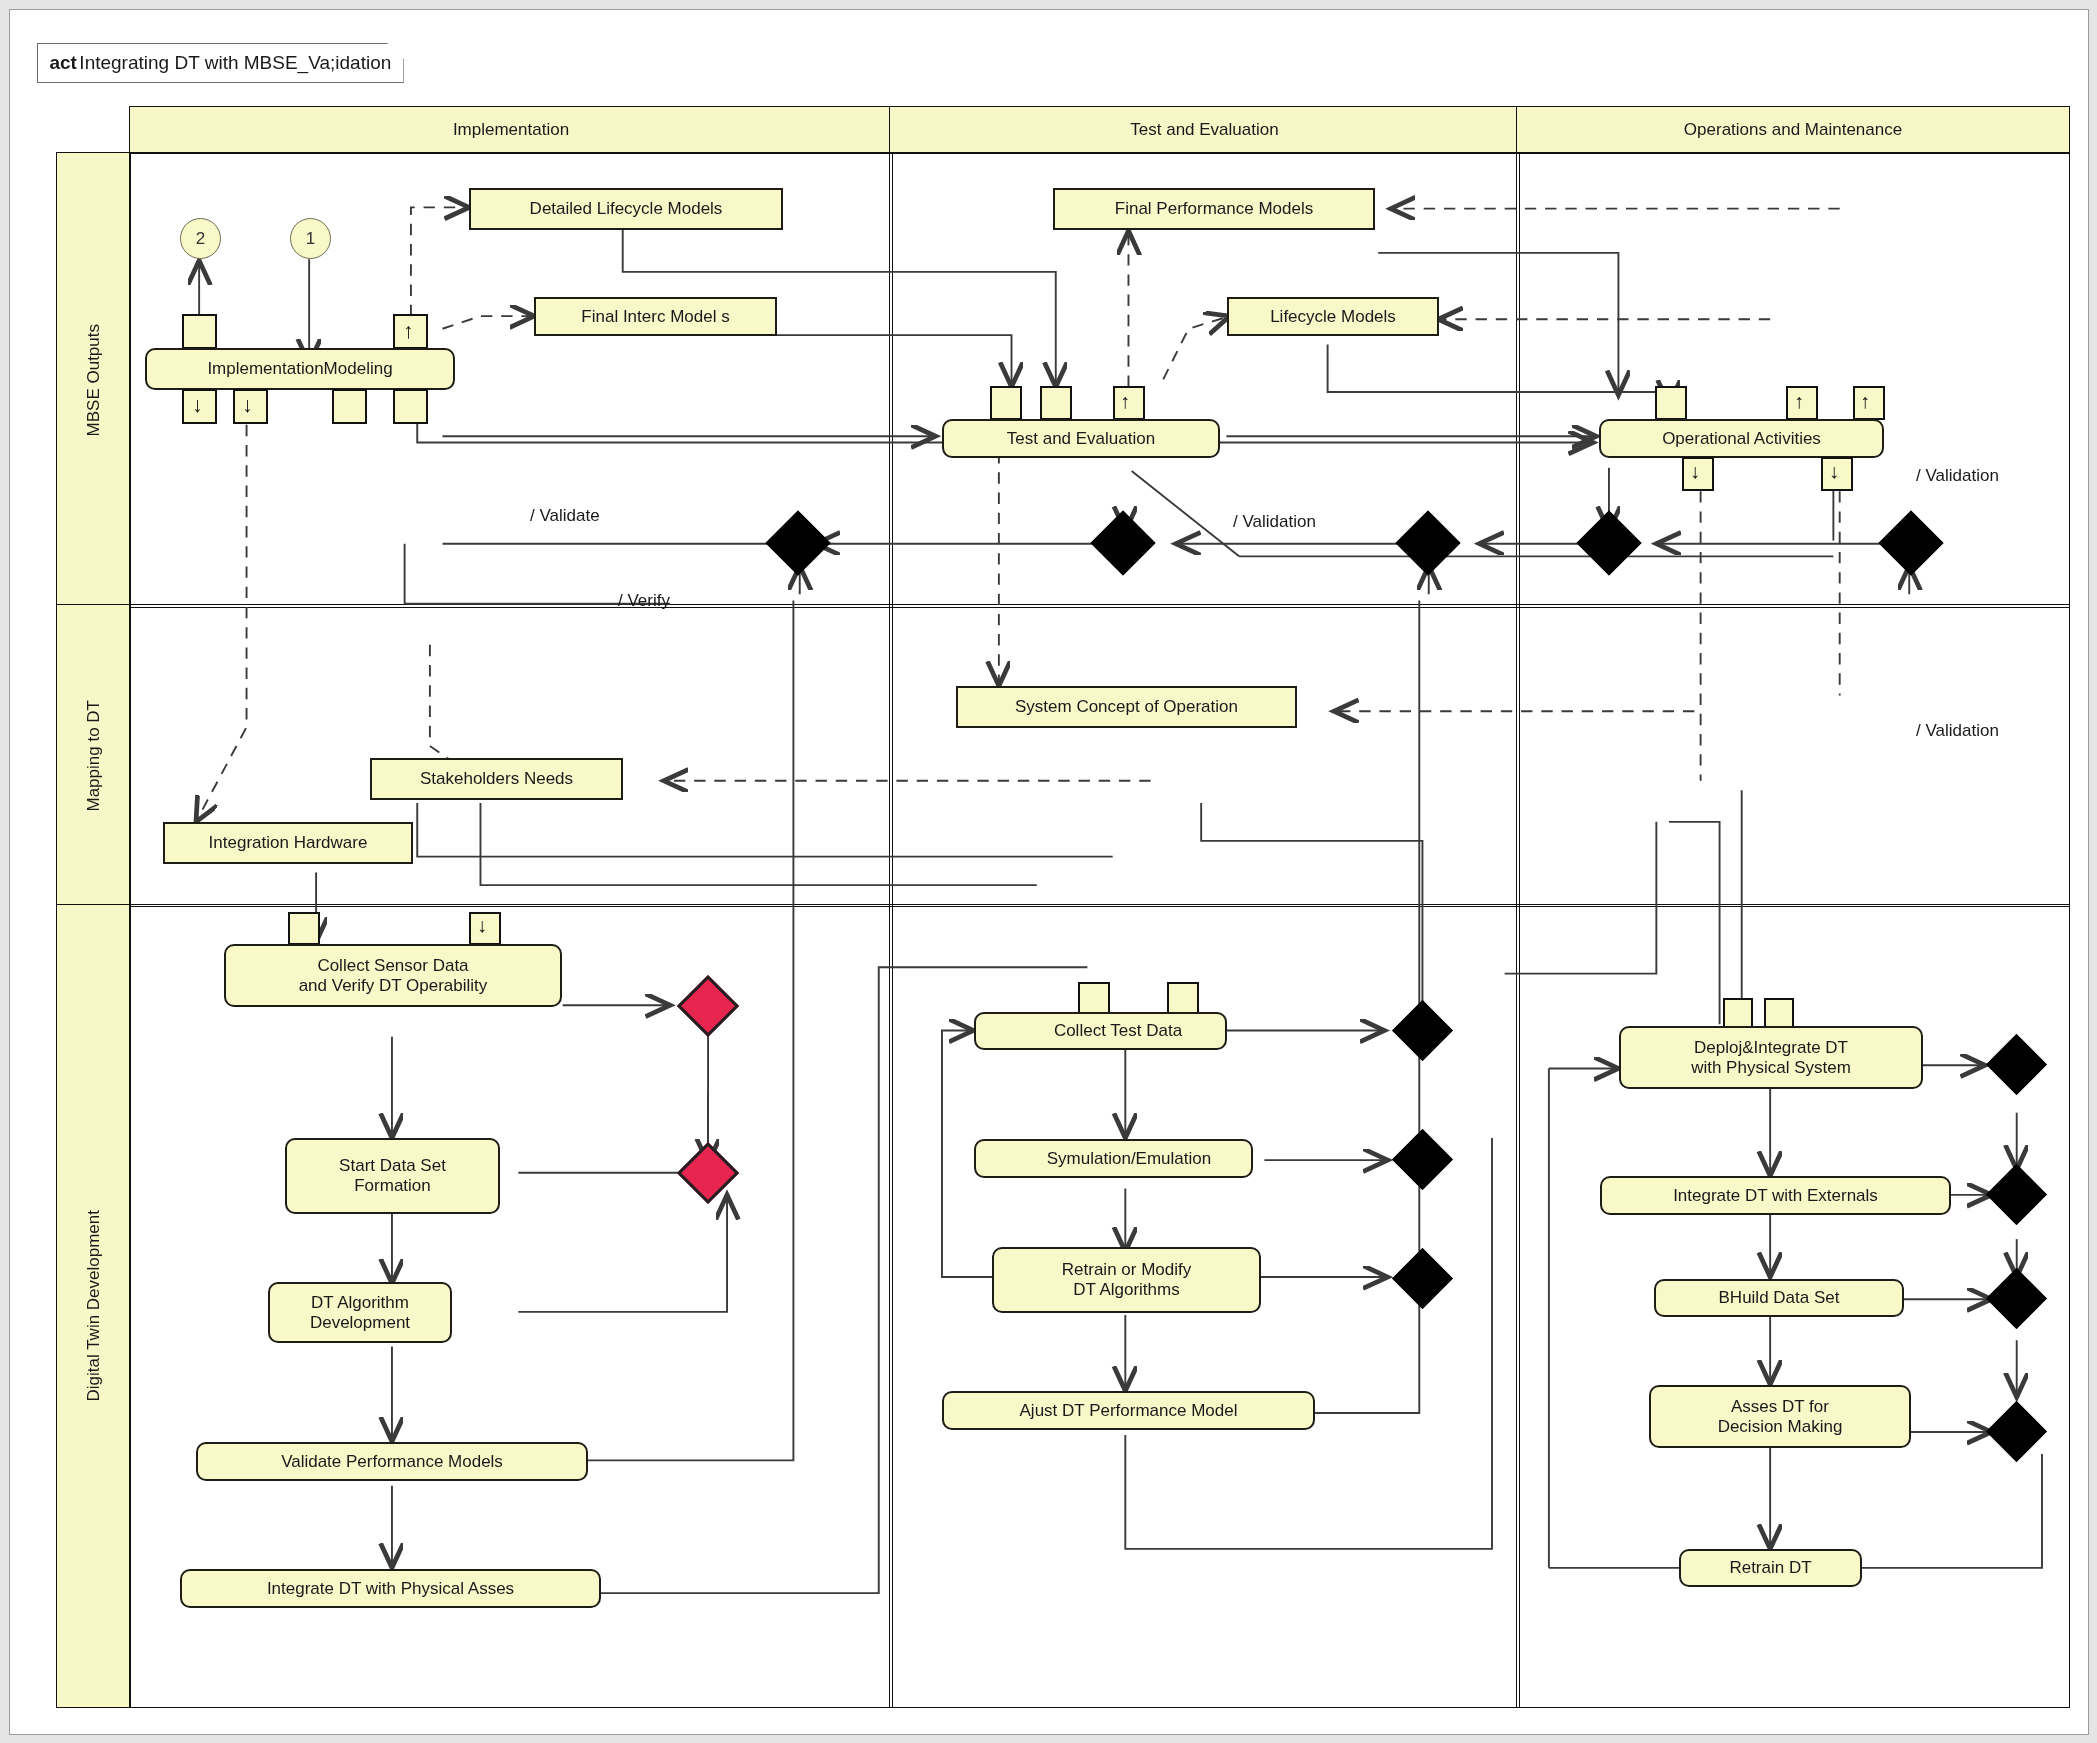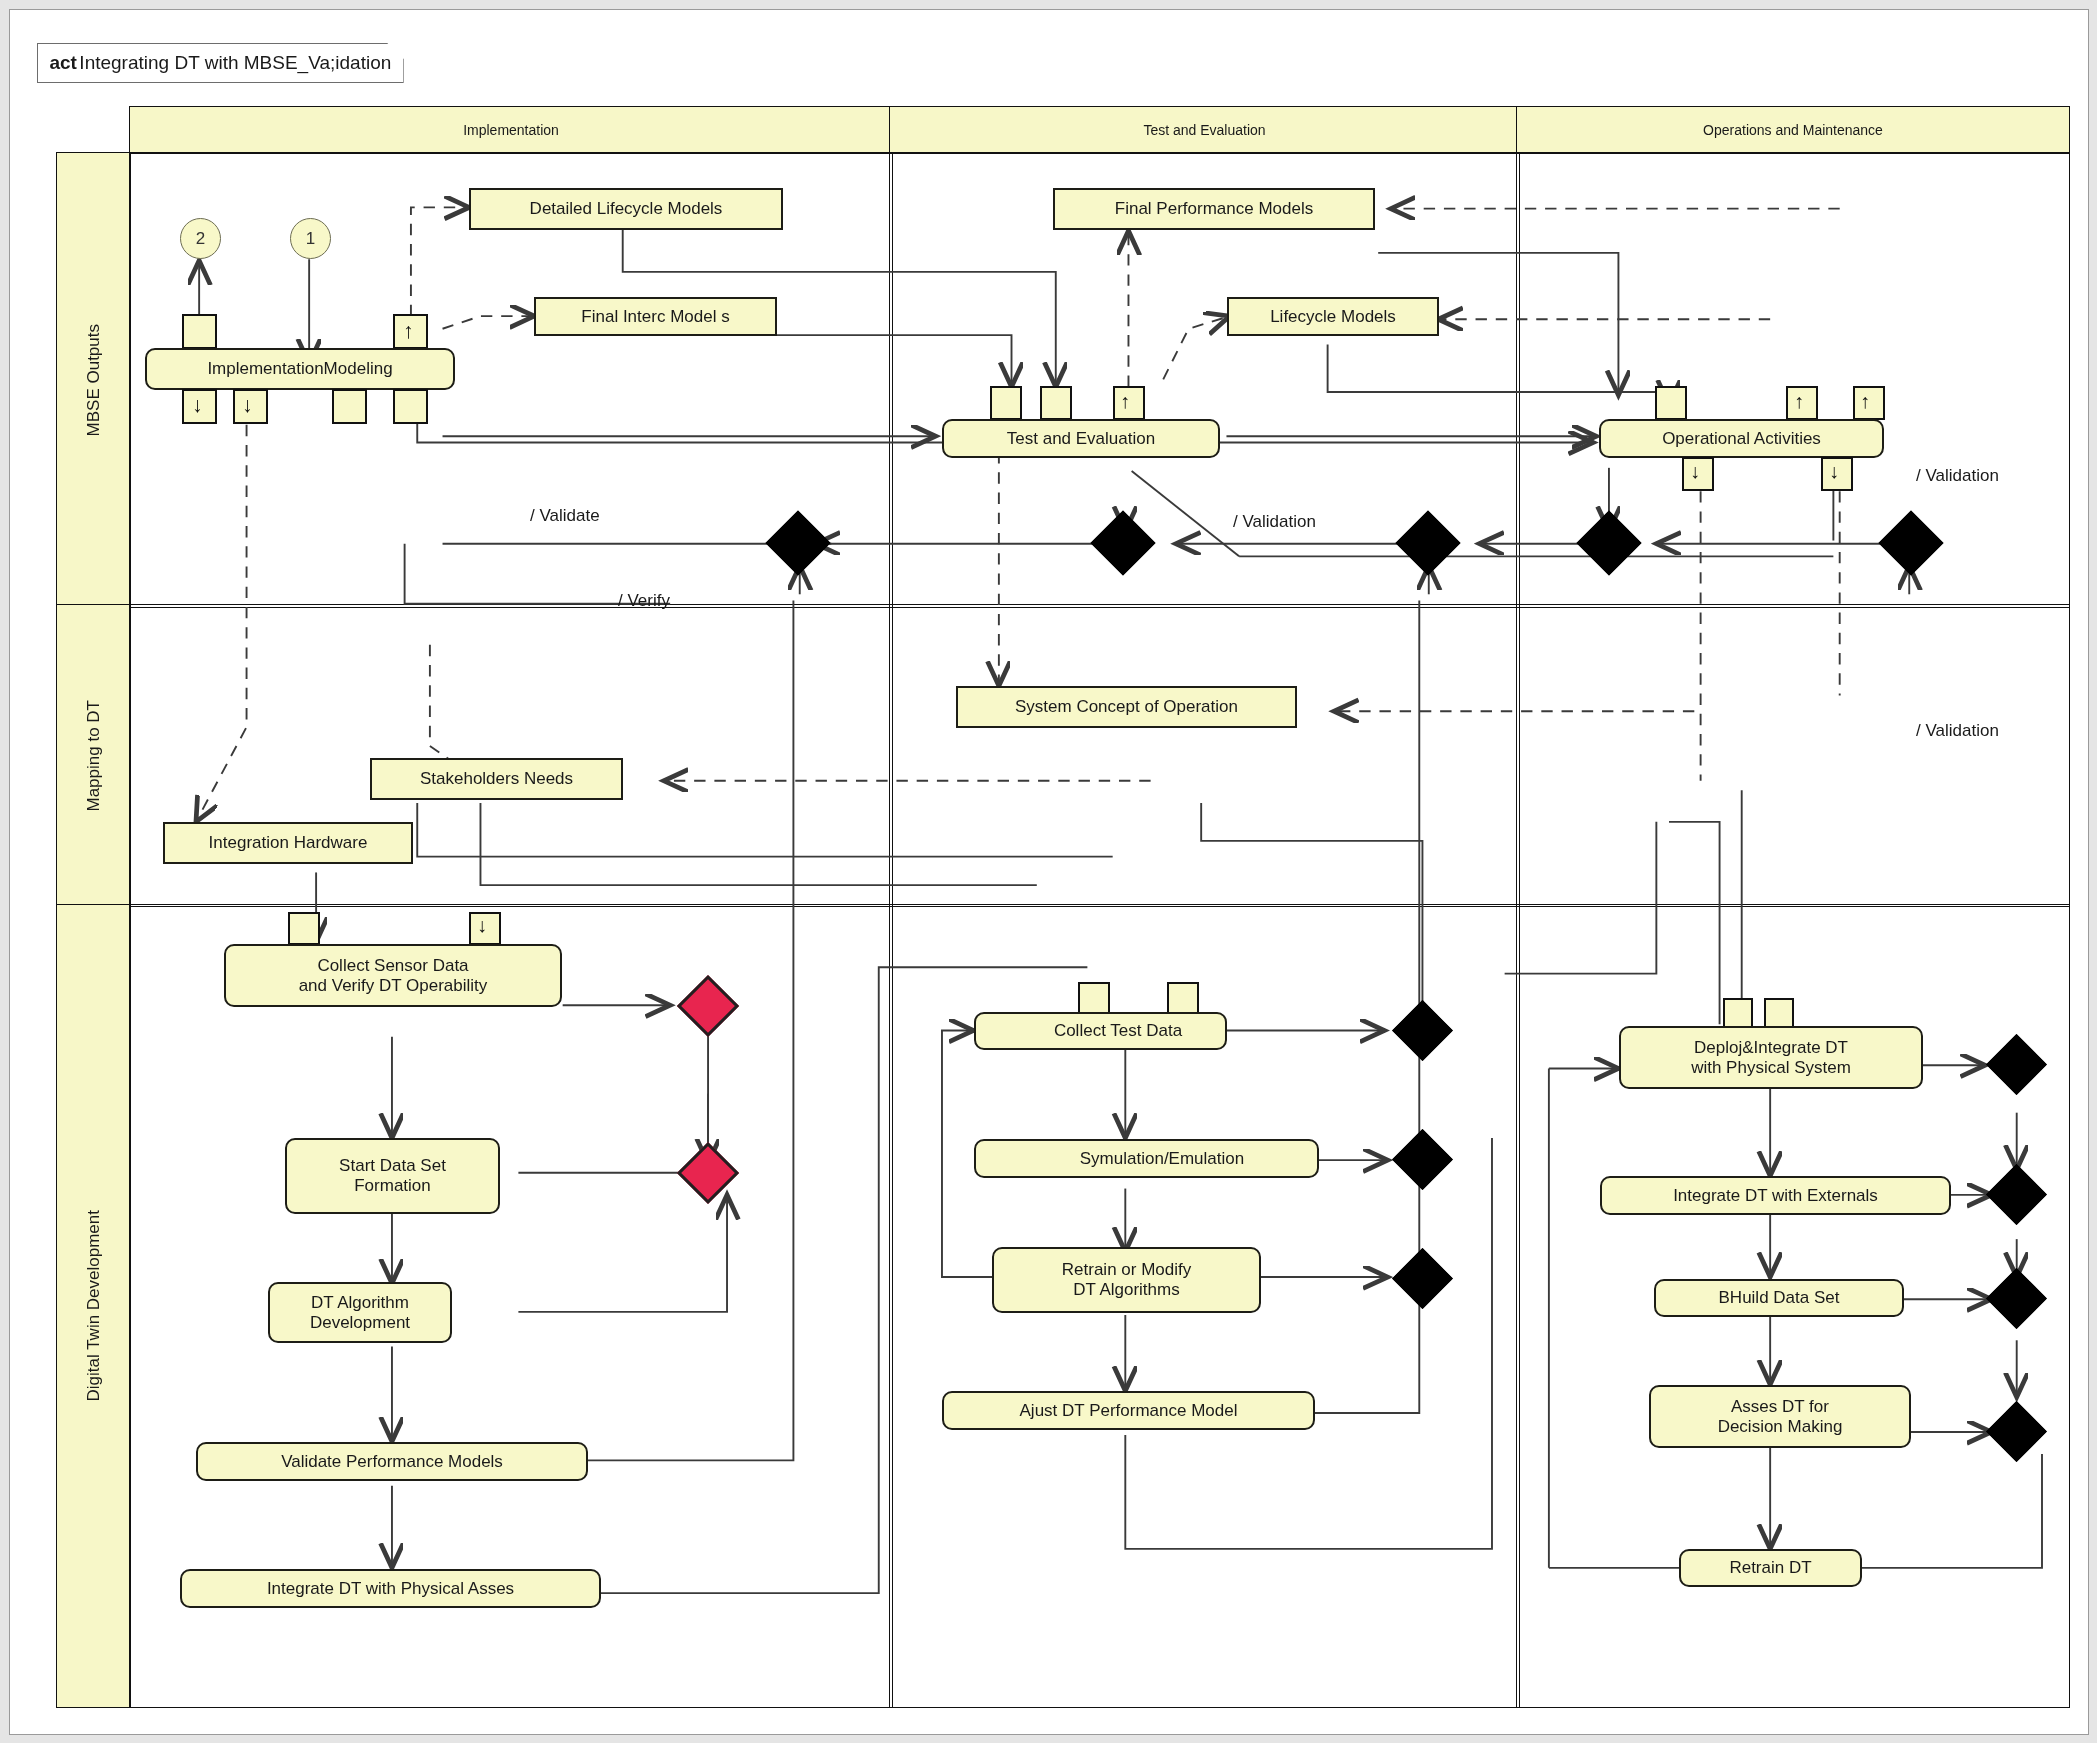--- a/index.html
+++ b/index.html
@@ -11,21 +11,21 @@
 
   
   .act-tab{position:absolute;left:37px;top:43px;height:38px;padding:0 11.4px;background:#fff;border:1.9px solid #6d6d6d;
            display:flex;align-items:center;font-size:19px;color:#1a1a1a;
            clip-path:polygon(0 0, calc(100% - 16.4px) 0, 100% 40%, 100% 100%, 0 100%);}
   .act-tab b{font-weight:bold;margin-right:2.5px;}
 
   
   .grid{position:absolute;left:56px;top:106px;width:2012px;height:1600px;}
   .col-head{position:absolute;top:0;height:46px;background:#f7f7c8;border:1.9px solid #111;
-            display:flex;align-items:center;justify-content:center;font-size:14px;color:#1a1a1a;}
+            display:flex;align-items:center;justify-content:center;font-size:17px;color:#1a1a1a;}
   .row-head{position:absolute;left:0;width:73px;background:#f7f7c8;border:1.9px solid #111;
             display:flex;align-items:center;justify-content:center;}
   .row-head span{writing-mode:vertical-rl;transform:rotate(180deg);font-size:17px;color:#1a1a1a;white-space:nowrap;}
   .cell{position:absolute;border:1.9px solid #111;background:transparent;}
 
   
   .node{position:absolute;box-sizing:border-box;background:#f8f8c9;border:2.5px solid #1d1d16;
         display:flex;align-items:center;justify-content:center;text-align:center;
         font-size:17px;color:#1a1a1a;line-height:1.16;padding:1.3px 5px;}
   .act{border-radius:10px;}
@@ -327,21 +327,21 @@
   </div>
 
   <div class="dia dia-pink" style="left:686px;top:984px;width:44px;height:44px;"></div>
   <div class="dia dia-pink" style="left:686px;top:1151px;width:44px;height:44px;"></div>
 
   <div class="pin" style="left:1078px;top:982px;width:32px;height:33px;"></div>
   <div class="pin" style="left:1167px;top:982px;width:32px;height:33px;"></div>
   <div class="node act" style="left:974px;top:1012px;width:253px;height:38px;padding-left:40px;">
     <span>Collect Test Data</span>
   </div>
-  <div class="node act" style="left:974px;top:1139px;width:345px;height:39px;padding-left:36px;">
+  <div class="node act" style="left:974px;top:1139px;width:279px;height:39px;padding-left:36px;">
     <span>Symulation/Emulation</span>
   </div>
   <div class="node act" style="left:992px;top:1247px;width:269px;height:66px;white-space:pre-line;">
     <span>Retrain or Modify
 DT Algorithms</span>
   </div>
   <div class="node act" style="left:942px;top:1391px;width:373px;height:39px;">
     <span>Ajust DT Performance Model</span>
   </div>
 

